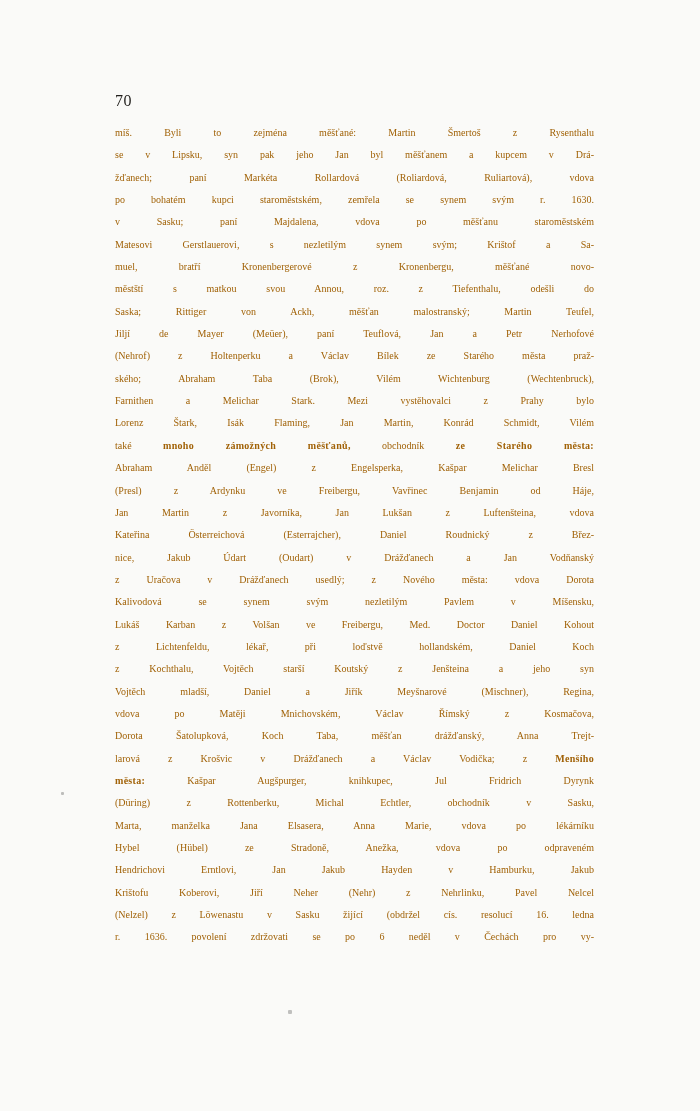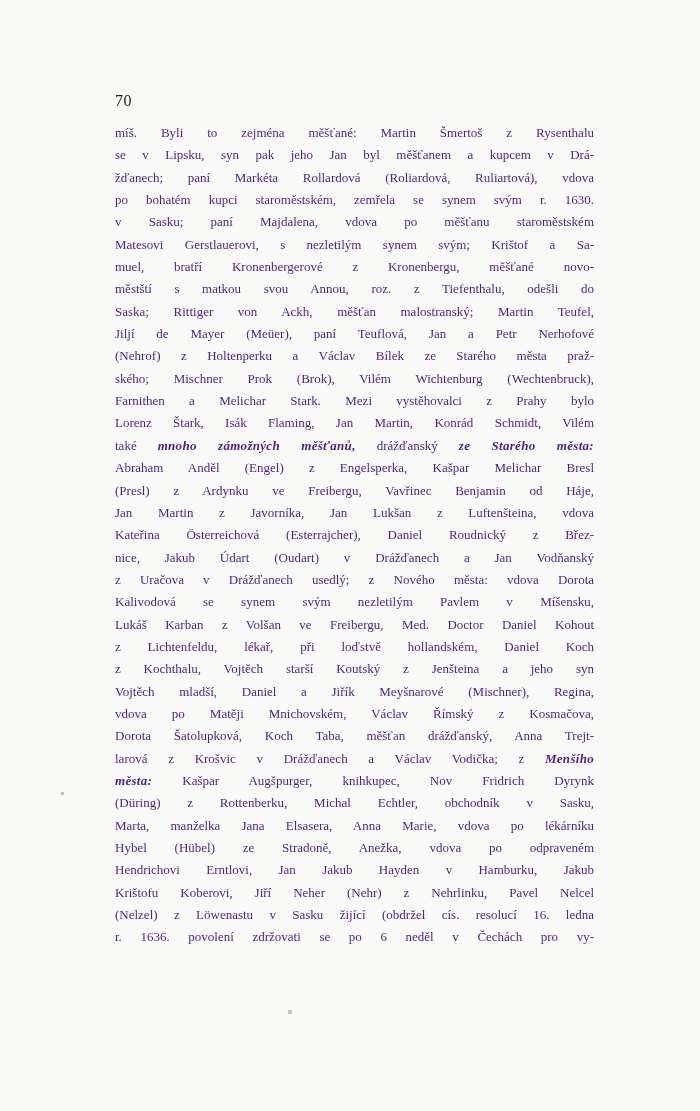--- a/index.html
+++ b/index.html
@@ -30,33 +30,32 @@
     letter-spacing: 0.5px;
     color: #211f1c;
   }
   .textblock {
     position: absolute;
     left: 115px;
     top: 122px;
     width: 479px;
   }
   .line {
-    font-size: 13px;
+    font-size: 10px;
     line-height: 22.35px;
     height: 22.35px;
     text-align: justify;
     text-align-last: justify;
     white-space: normal;
     overflow: visible;
-    color: #4c1d95;
+    color: #a16207;
   }
   .line span.i {
   }
   .line span.bi {
-    font-style: italic;
     font-weight: bold;
     letter-spacing: 0.3px;
   }
   .artifact-dot-1 {
     position: absolute;
     left: 61px;
     top: 792px;
     width: 3px;
     height: 3px;
     background: #8a8a88;
@@ -84,39 +83,39 @@
       <div class="line"><span>se v Lipsku, syn pak jeho Jan byl měšťanem a kupcem v Drá-</span></div>
       <div class="line"><span>žďanech; paní Markéta Rollardová (Roliardová, Ruliartová), vdova</span></div>
       <div class="line"><span>po bohatém kupci staroměstském, zemřela se synem svým r. 1630.</span></div>
       <div class="line"><span>v Sasku; paní Majdalena, vdova po měšťanu staroměstském</span></div>
       <div class="line"><span>Matesovi Gerstlauerovi, s nezletilým synem svým; Krištof a Sa-</span></div>
       <div class="line"><span>muel, bratří Kronenbergerové z Kronenbergu, měšťané novo-</span></div>
       <div class="line"><span>městští s matkou svou Annou, roz. z Tiefenthalu, odešli do</span></div>
       <div class="line"><span>Saska; Rittiger von Ackh, měšťan malostranský; Martin Teufel,</span></div>
       <div class="line"><span>Jiljí de Mayer (Meüer), paní Teuflová, Jan a Petr Nerhofové</span></div>
       <div class="line"><span>(Nehrof) z Holtenperku a Václav Bílek ze Starého města praž-</span></div>
-      <div class="line"><span>ského; Mischner Prok (Brok), Vilém Wichtenburg (Wechtenbruck),</span></div>
+      <div class="line"><span>ského; Abraham Taba (Brok), Vilém Wichtenburg (Wechtenbruck),</span></div>
       <div class="line"><span>Farnithen a Melichar Stark. Mezi vystěhovalci z Prahy bylo</span></div>
       <div class="line"><span>Lorenz Štark, Isák Flaming, Jan Martin, Konrád Schmidt, Vilém</span></div>
-      <div class="line"><span>také </span><span class="bi">mnoho zámožných měšťanů,</span><span> drážďanský </span><span class="bi">ze Starého města:</span></div>
+      <div class="line"><span>také </span><span class="bi">mnoho zámožných měšťanů,</span><span> obchodník </span><span class="bi">ze Starého města:</span></div>
       <div class="line"><span>Abraham Anděl (Engel) z Engelsperka, Kašpar Melichar Bresl</span></div>
       <div class="line"><span>(Presl) z Ardynku ve Freibergu, Vavřinec Benjamin od Háje,</span></div>
       <div class="line"><span>Jan Martin z Javorníka, Jan Lukšan z Luftenšteina, vdova</span></div>
       <div class="line"><span>Kateřina Österreichová (Esterrajcher), Daniel Roudnický z Břez-</span></div>
       <div class="line"><span>nice, Jakub Údart (Oudart) v Drážďanech a Jan Vodňanský</span></div>
       <div class="line"><span>z Uračova v Drážďanech usedlý; z </span><span class="i">Nového města:</span><span> vdova Dorota</span></div>
       <div class="line"><span>Kalivodová se synem svým nezletilým Pavlem v Míšensku,</span></div>
       <div class="line"><span>Lukáš Karban z Volšan ve Freibergu, Med. Doctor Daniel Kohout</span></div>
       <div class="line"><span>z Lichtenfeldu, lékař, při loďstvě hollandském, Daniel Koch</span></div>
       <div class="line"><span>z Kochthalu, Vojtěch starší Koutský z Jenšteina a jeho syn</span></div>
       <div class="line"><span>Vojtěch mladší, Daniel a Jiřík Meyšnarové (Mischner), Regina,</span></div>
       <div class="line"><span>vdova po Matěji Mnichovském, Václav Římský z Kosmačova,</span></div>
       <div class="line"><span>Dorota Šatolupková, Koch Taba, měšťan drážďanský, Anna Trejt-</span></div>
       <div class="line"><span>larová z Krošvic v Drážďanech a Václav Vodička; z </span><span class="bi">Menšího</span></div>
-      <div class="line"><span class="bi">města:</span><span> Kašpar Augšpurger, knihkupec, Nov Fridrich Dyrynk</span></div>
+      <div class="line"><span class="bi">města:</span><span> Kašpar Augšpurger, knihkupec, Jul Fridrich Dyrynk</span></div>
       <div class="line"><span>(Düring) z Rottenberku, Michal Echtler, obchodník v Sasku,</span></div>
       <div class="line"><span>Marta, manželka Jana Elsasera, Anna Marie, vdova po lékárníku</span></div>
       <div class="line"><span>Hybel (Hübel) ze Stradoně, Anežka, vdova po odpraveném</span></div>
       <div class="line"><span>Hendrichovi Erntlovi, Jan Jakub Hayden v Hamburku, Jakub</span></div>
       <div class="line"><span>Krištofu Koberovi, Jiří Neher (Nehr) z Nehrlinku, Pavel Nelcel</span></div>
       <div class="line"><span>(Nelzel) z Löwenastu v Sasku žijící (obdržel cís. resolucí 16. ledna</span></div>
       <div class="line"><span>r. 1636. povolení zdržovati se po 6 neděl v Čechách pro vy-</span></div>
     </div>
   <div class="artifact-dot-1"></div>
   <div class="artifact-dot-2"></div>

